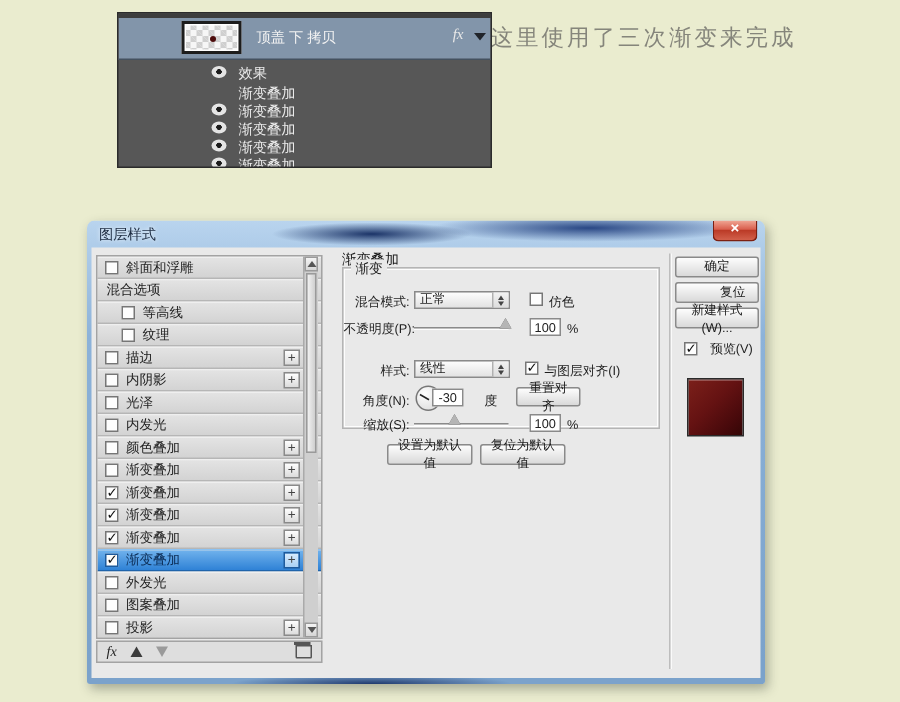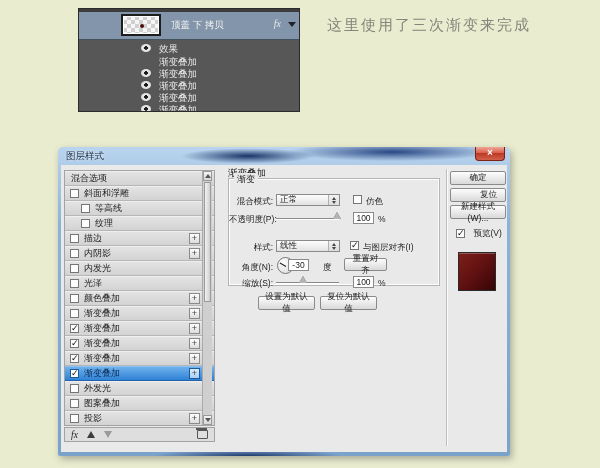--- a/index.html
+++ b/index.html
@@ -3,21 +3,21 @@
 <meta charset="utf-8">
 <style>
   html,body{margin:0;padding:0;}
   .page{position:relative;width:600px;height:468px;background:#eaeccf;overflow:hidden;
         font-family:"Liberation Sans","DejaVu Sans",sans-serif;color:#222;}
 
   
   .annotation{position:absolute;left:327px;top:16px;font-size:15px;letter-spacing:2px;color:#85857b;}
 
   
-  .layers-panel{position:absolute;left:78px;top:8px;width:222px;height:104px;background:#575757;
+  .layers-panel{position:absolute;left:78px;top:8px;width:250px;height:104px;background:#575757;
                 border:1px solid #2b2b2b;overflow:hidden;box-sizing:border-box;}
   .lp-topstrip{position:absolute;left:0;top:0;width:100%;height:3px;background:#3d3d3d;}
   .lp-layerrow{position:absolute;left:0;top:3px;width:100%;height:27px;background:#8295aa;
                border-bottom:1px solid #44515f;}
   .lp-thumb{position:absolute;left:42px;top:2px;width:40px;height:22px;background-color:#f6f6f6;
             background-image:linear-gradient(45deg,#cfcfcf 25%,transparent 25%,transparent 75%,#cfcfcf 75%),
                              linear-gradient(45deg,#cfcfcf 25%,transparent 25%,transparent 75%,#cfcfcf 75%);
             background-size:8px 8px;background-position:0 0,4px 4px;
             border:2px solid #1d1d1d;box-shadow:inset 0 0 0 1px #fff;box-sizing:border-box;}
   .lp-dot{position:absolute;left:17px;top:8px;width:4px;height:4px;border-radius:50%;background:#4c0b0b;}
@@ -179,52 +179,52 @@
         </div>
       </div>
   </div>
 
   <div class="dialog">
     <div class="dlg-title">图层样式</div>
     <div class="dlg-close">×</div>
     <div class="dlg-content">
 
       <div class="styles-list">
+          <div class="srow">
+            <span class="cb"></span>
+            <span class="slab">斜面和浮雕</span>
+          </div>
           <div class="srow hdr">
             <span class="slab">混合选项</span>
           </div>
-          <div class="srow">
-            <span class="cb"></span>
-            <span class="slab">斜面和浮雕</span>
-          </div>
           <div class="srow ind">
             <span class="cb"></span>
             <span class="slab">等高线</span>
           </div>
           <div class="srow ind">
             <span class="cb"></span>
             <span class="slab">纹理</span>
           </div>
           <div class="srow">
             <span class="cb"></span>
             <span class="slab">描边</span>
             <span class="plus">+</span>
           </div>
           <div class="srow">
             <span class="cb"></span>
             <span class="slab">内阴影</span>
             <span class="plus">+</span>
           </div>
           <div class="srow">
             <span class="cb"></span>
+            <span class="slab">光泽</span>
+          </div>
+          <div class="srow">
+            <span class="cb"></span>
             <span class="slab">内发光</span>
-          </div>
-          <div class="srow">
-            <span class="cb"></span>
-            <span class="slab">光泽</span>
           </div>
           <div class="srow">
             <span class="cb"></span>
             <span class="slab">颜色叠加</span>
             <span class="plus">+</span>
           </div>
           <div class="srow">
             <span class="cb"></span>
             <span class="slab">渐变叠加</span>
             <span class="plus">+</span>

